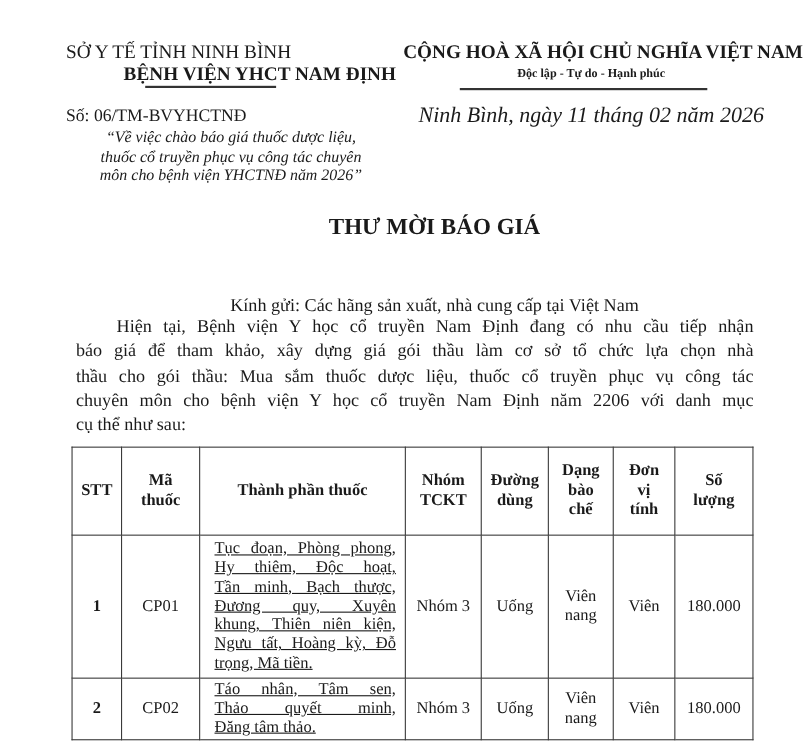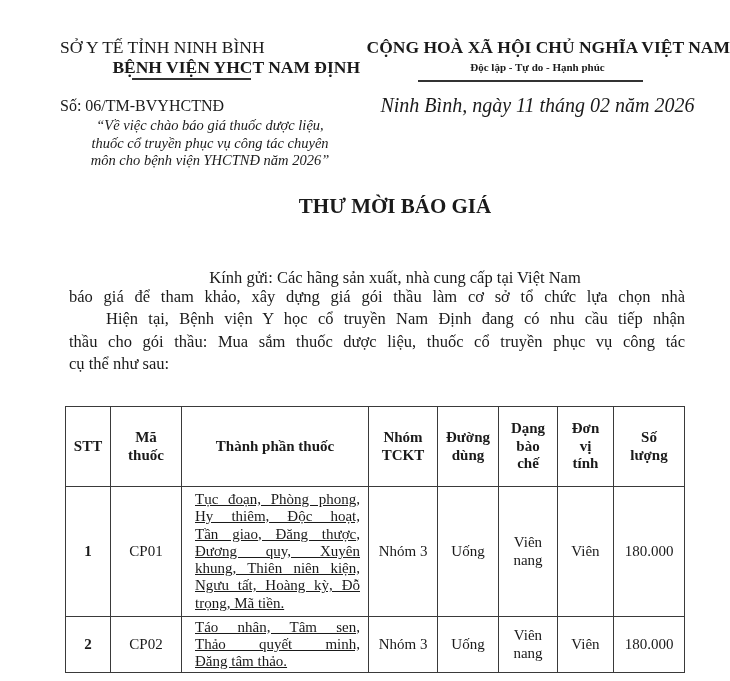--- a/index.html
+++ b/index.html
@@ -101,23 +101,24 @@
 
 <div class="abs right-nation">CỘNG HOÀ XÃ HỘI CHỦ NGHĨA VIỆT NAM</div>
 <div class="abs right-motto">Độc lập - Tự do - Hạnh phúc</div>
 <div class="abs right-rule"></div>
 <div class="abs place-date">Ninh Bình, ngày 11 tháng 02 năm 2026</div>
 
 <div class="abs doc-title">THƯ MỜI BÁO GIÁ</div>
 <div class="abs addressee">Kính gửi: Các hãng sản xuất, nhà cung cấp tại Việt Nam</div>
 
 <div class="body-text">
+  <span class="line first">Hiện tại, Bệnh viện Y học cổ truyền Nam Định đang có nhu cầu tiếp nhận</span>
   <span class="line">báo giá để tham khảo, xây dựng giá gói thầu làm cơ sở tổ chức lựa chọn nhà</span>
-  <span class="line first">Hiện tại, Bệnh viện Y học cổ truyền Nam Định đang có nhu cầu tiếp nhận</span>
   <span class="line">thầu  cho gói thầu: Mua sắm thuốc dược liệu, thuốc cổ truyền phục vụ công tác</span>
+  <span class="line">chuyên môn cho bệnh viện Y học cổ truyền Nam Định năm 2206 với danh mục</span>
   <span class="line last">cụ thể như sau:</span>
 </div>
 
 <table class="drug-table">
   <colgroup>
     <col style="width:45px">
       <col style="width:71px">
       <col style="width:187px">
       <col style="width:69px">
     <col style="width:61px">
@@ -161,21 +162,21 @@
       </th>
     </tr>
   </thead>
   <tbody>
     <tr class="row-1">
       <td class="stt">1</td>
       <td>CP01</td>
       <td class="ingredients">
         <span class="iline">Tục đoạn, Phòng phong,</span>
         <span class="iline">Hy thiêm, Độc hoạt,</span>
-        <span class="iline">Tần giao, Đăng thược,</span>
+        <span class="iline">Tần minh, Bạch thược,</span>
         <span class="iline">Đương quy, Xuyên</span>
         <span class="iline">khung, Thiên niên kiện,</span>
         <span class="iline">Ngưu tất, Hoàng kỳ, Đỗ</span>
         <span class="iline last">trọng, Mã tiền.</span>
       </td>
       <td>Nhóm 3</td>
       <td>Uống</td>
       <td class="cell-lines">
         <span>Viên</span>
         <span>nang</span>

